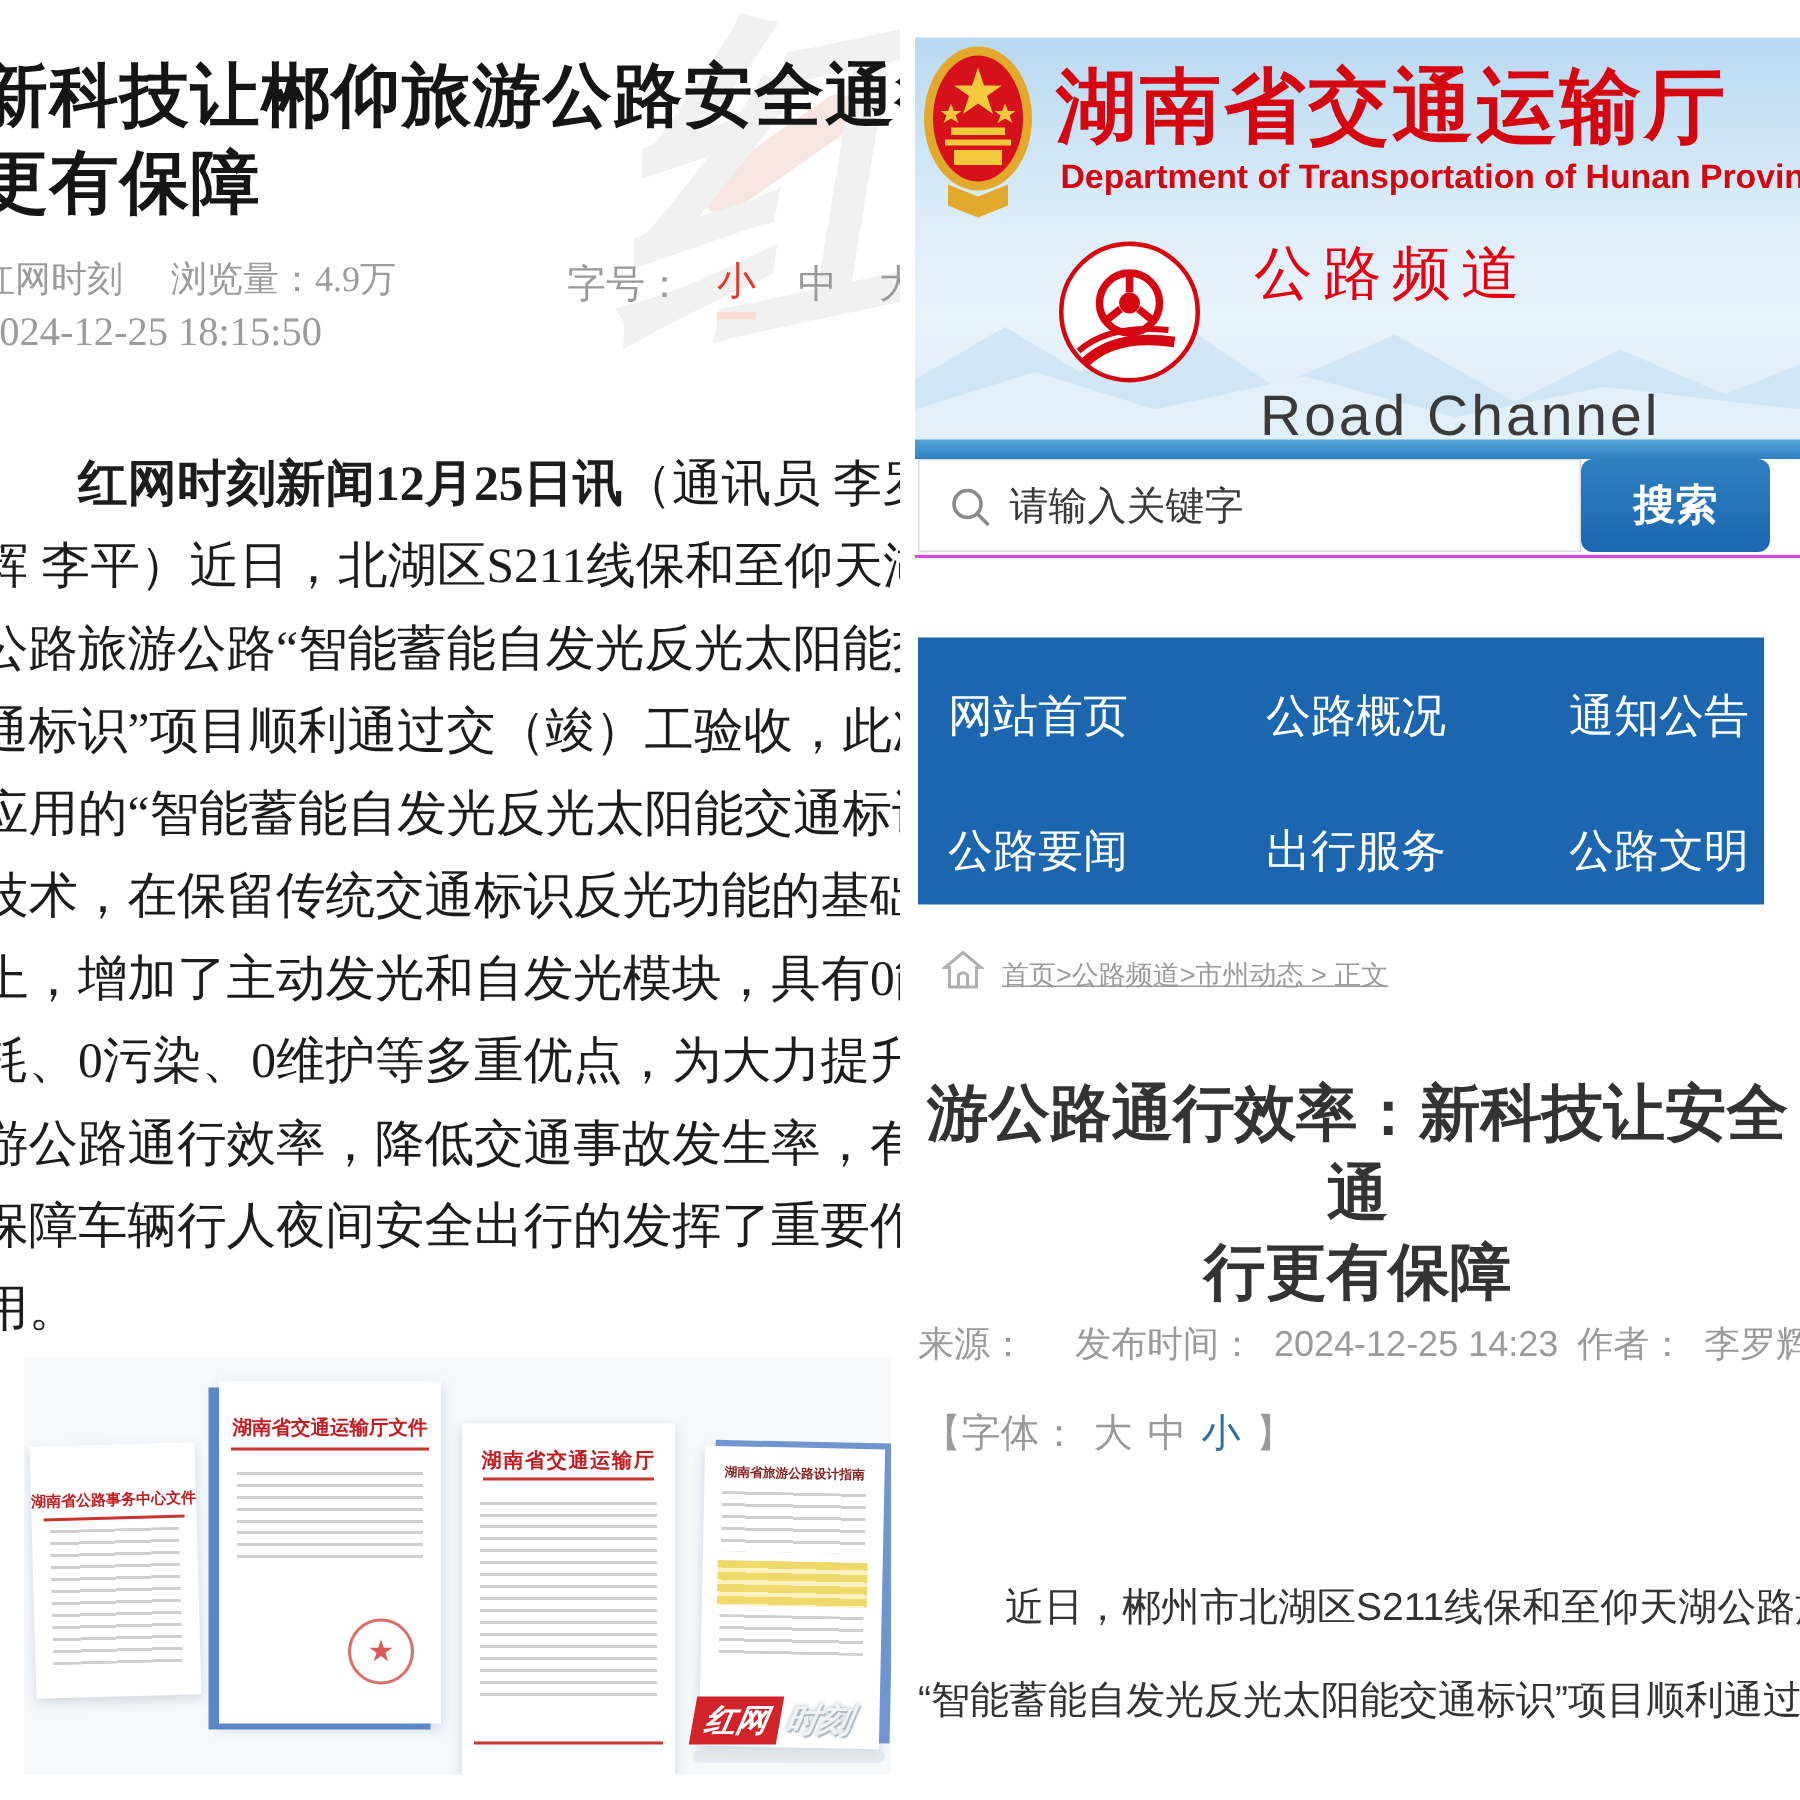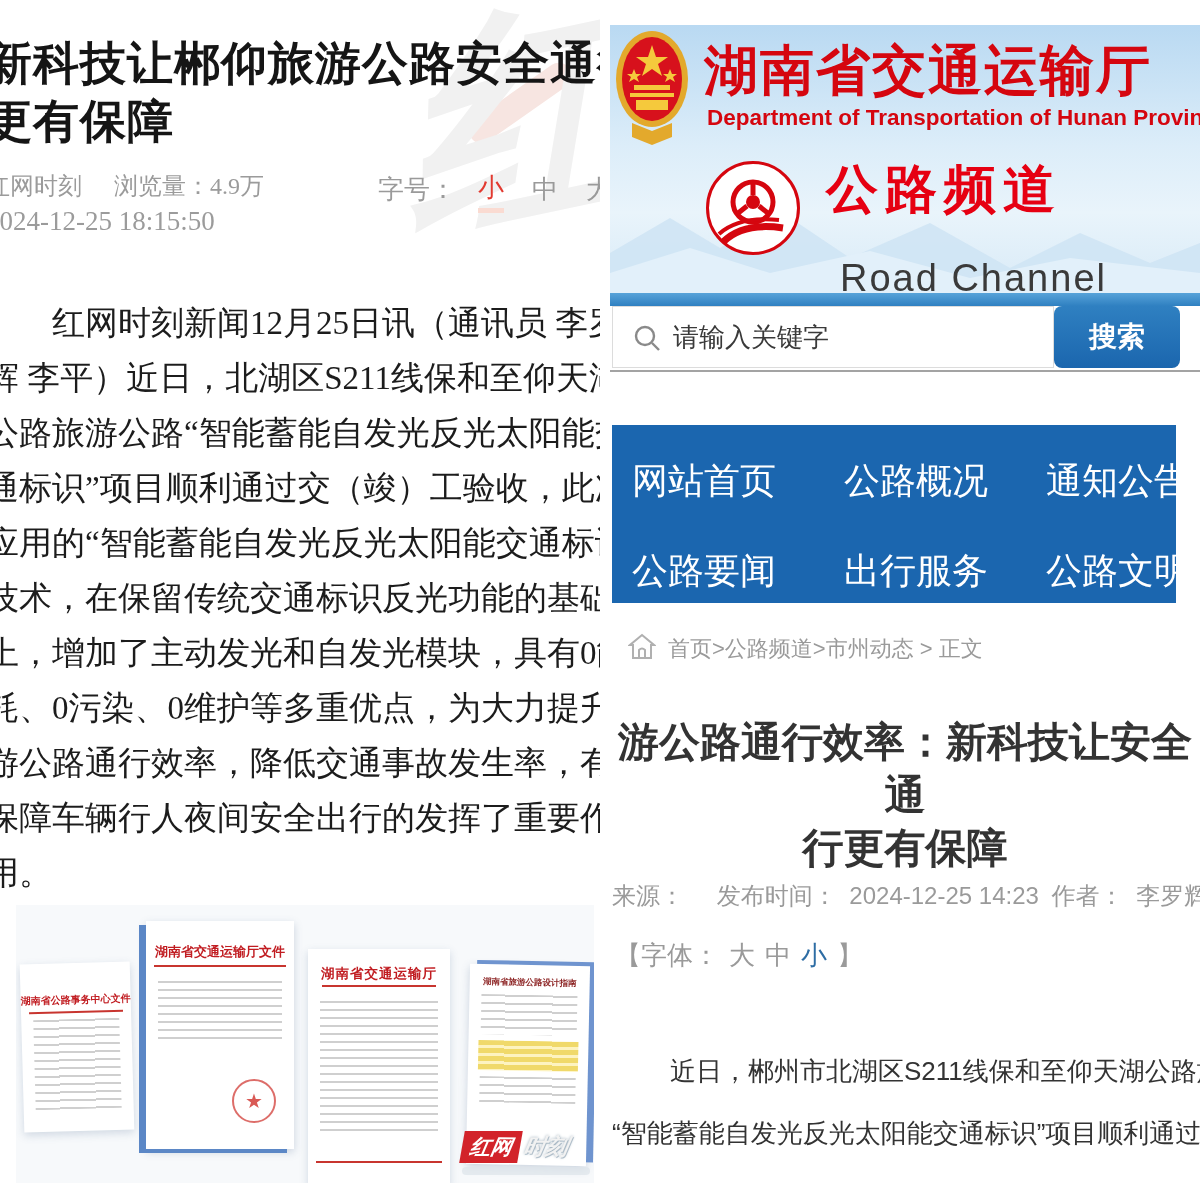--- a/index.html
+++ b/index.html
@@ -23,21 +23,21 @@
   .lp-fontsize{position:absolute;left:0;top:0;width:600px;height:1200px;pointer-events:none;}
   .lp-fontsize span{position:absolute;font-size:26px;color:#9a9a9a;pointer-events:auto;}
   .fs-label{left:378px;top:172px;}
   .fs-small{left:478px;top:170px;color:#e23a30 !important;border-bottom:5px solid #fadbd2;padding-bottom:3px;}
   .fs-mid{left:532px;top:172px;}
   .fs-big{left:586px;top:172px;}
   .lp-body{position:absolute;left:4px;top:296px;width:700px;font-size:33px;color:#1c1c1c;
         font-family:"Liberation Serif","DejaVu Serif",serif;}
   .lp-body .bl{height:55px;line-height:55px;white-space:nowrap;}
   .lp-body .indent{padding-left:66px;}
-  .lp-body b{font-weight:normal;}
+  .lp-body b{font-weight:bold;}
   
   #lp-figure{position:absolute;left:16px;top:905px;width:578px;height:278px;background:#f7f9fb;overflow:hidden;}
   .doc{position:absolute;background:#fff;box-shadow:0 3px 8px rgba(70,100,140,.22);}
   .doc .dt{display:block;text-align:center;color:#c11d22;font-weight:bold;
         font-family:"Liberation Serif","DejaVu Serif",serif;white-space:nowrap;}
   .doc .rl{height:2px;background:#c8352f;margin:4px 8px;}
   .doc .tx{margin:6px 12px;background:repeating-linear-gradient(180deg,#cfcfcf 0 2px,transparent 2px 8px);}
   .doc .hl{margin:4px 10px;height:30px;background:repeating-linear-gradient(180deg,#f0d96a 0 5px,#fdf3c0 5px 8px);}
   .seal{position:absolute;width:40px;height:40px;border:2px solid rgba(210,60,55,.75);border-radius:50%;
         color:rgba(210,60,55,.85);font-size:20px;text-align:center;line-height:40px;}
@@ -64,40 +64,40 @@
   #right-page{position:absolute;left:610px;top:0;width:590px;height:1200px;background:#fff;overflow:hidden;}
   #banner{position:absolute;left:0;top:25px;width:590px;height:268px;overflow:hidden;
         background:linear-gradient(180deg,#b9d9f2 0%,#dcedf9 45%,#e9f4fb 70%,#d8eaf7 100%);}
   #banner svg.mtn{position:absolute;left:0;bottom:0;}
   #gov-title{position:absolute;left:94px;top:10px;font-size:54px;font-weight:bold;color:#d5060f;
         letter-spacing:2px;white-space:nowrap;}
   #gov-sub{position:absolute;left:97px;top:80px;font-size:22.5px;font-weight:bold;color:#d5060f;white-space:nowrap;}
   #emblem{position:absolute;left:4px;top:2px;}
   #road-logo{position:absolute;left:96px;top:136px;width:94px;height:94px;border-radius:50%;background:#fff;
         border:3px solid #d5060f;box-sizing:border-box;}
-  #channel-cn{position:absolute;left:216px;top:130px;font-size:52px;font-weight:bold;color:#e60012;
+  #channel-cn{position:absolute;left:226px;top:130px;font-size:39px;font-weight:normal;color:#e60012;
         letter-spacing:7px;white-space:nowrap;}
   #channel-en{position:absolute;left:230px;top:196px;font-size:38px;color:#3a3a3a;letter-spacing:2px;white-space:nowrap;margin-top:36px;}
   #blue-strip{position:absolute;left:0;top:293px;width:590px;height:13px;
         background:linear-gradient(180deg,#57a3d9,#2f80c1);}
-  #search-row{position:absolute;left:0;top:306px;width:590px;height:64px;border-bottom:2px solid #a3a3a3;}
+  #search-row{position:absolute;left:0;top:306px;width:590px;height:64px;border-bottom:2px solid #d946ef;}
   #search-input-wrap{position:absolute;left:2px;top:0;width:442px;height:62px;background:#fff;
         border:1px solid #dcdcdc;box-sizing:border-box;}
   #search-input{position:absolute;left:58px;top:0;width:370px;height:58px;border:0;outline:none;
         font-size:26px;color:#333;background:transparent;font-family:inherit;}
   #search-input::placeholder{color:#3a3a3a;opacity:1;}
   #search-icon{position:absolute;left:20px;top:17px;}
   #search-btn{position:absolute;left:444px;top:0;width:126px;height:62px;border:0;cursor:pointer;
         background:linear-gradient(180deg,#2f80c1,#1b66ae);border-radius:8px;color:#fff;
         font-size:28px;font-weight:bold;font-family:inherit;}
   #nav{position:absolute;left:2px;top:425px;width:564px;height:178px;background:#1b66af;}
-  #nav span{position:absolute;color:#fff;font-size:36px;white-space:nowrap;cursor:pointer;}
+  #nav span{position:absolute;color:#fff;font-size:30px;white-space:nowrap;cursor:pointer;}
   .nv0{left:20px;top:32px;}  .nv1{left:232px;top:32px;}  .nv2{left:434px;top:32px;}
   .nv3{left:20px;top:122px;} .nv4{left:232px;top:122px;} .nv5{left:434px;top:122px;}
-  #breadcrumb{position:absolute;left:18px;top:632px;height:34px;color:#9a9a9a;font-size:22px;white-space:nowrap;}
+  #breadcrumb{position:absolute;left:18px;top:632px;height:34px;color:#9a9a9a;font-size:18px;white-space:nowrap;text-decoration:underline;}
   #breadcrumb svg{vertical-align:-4px;margin-right:12px;}
   #r-title{position:absolute;left:0;top:716px;width:590px;text-align:center;font-size:41px;line-height:53px;
         font-weight:bold;color:#333;}
   #r-meta{position:absolute;left:2px;top:880px;width:588px;font-size:24px;color:#9a9a9a;white-space:nowrap;}
   #r-meta span{margin-right:6px;}
   #r-meta .gap{margin-right:26px;}
   #font-widget{position:absolute;left:0;top:938px;width:590px;font-size:26px;color:#9a9a9a;}
   #font-widget span{margin:0 5px;}
   #font-widget .sz-small{color:#2e6da4;}
   #r-body{position:absolute;left:2px;top:1040px;width:600px;font-size:26px;color:#333;}

